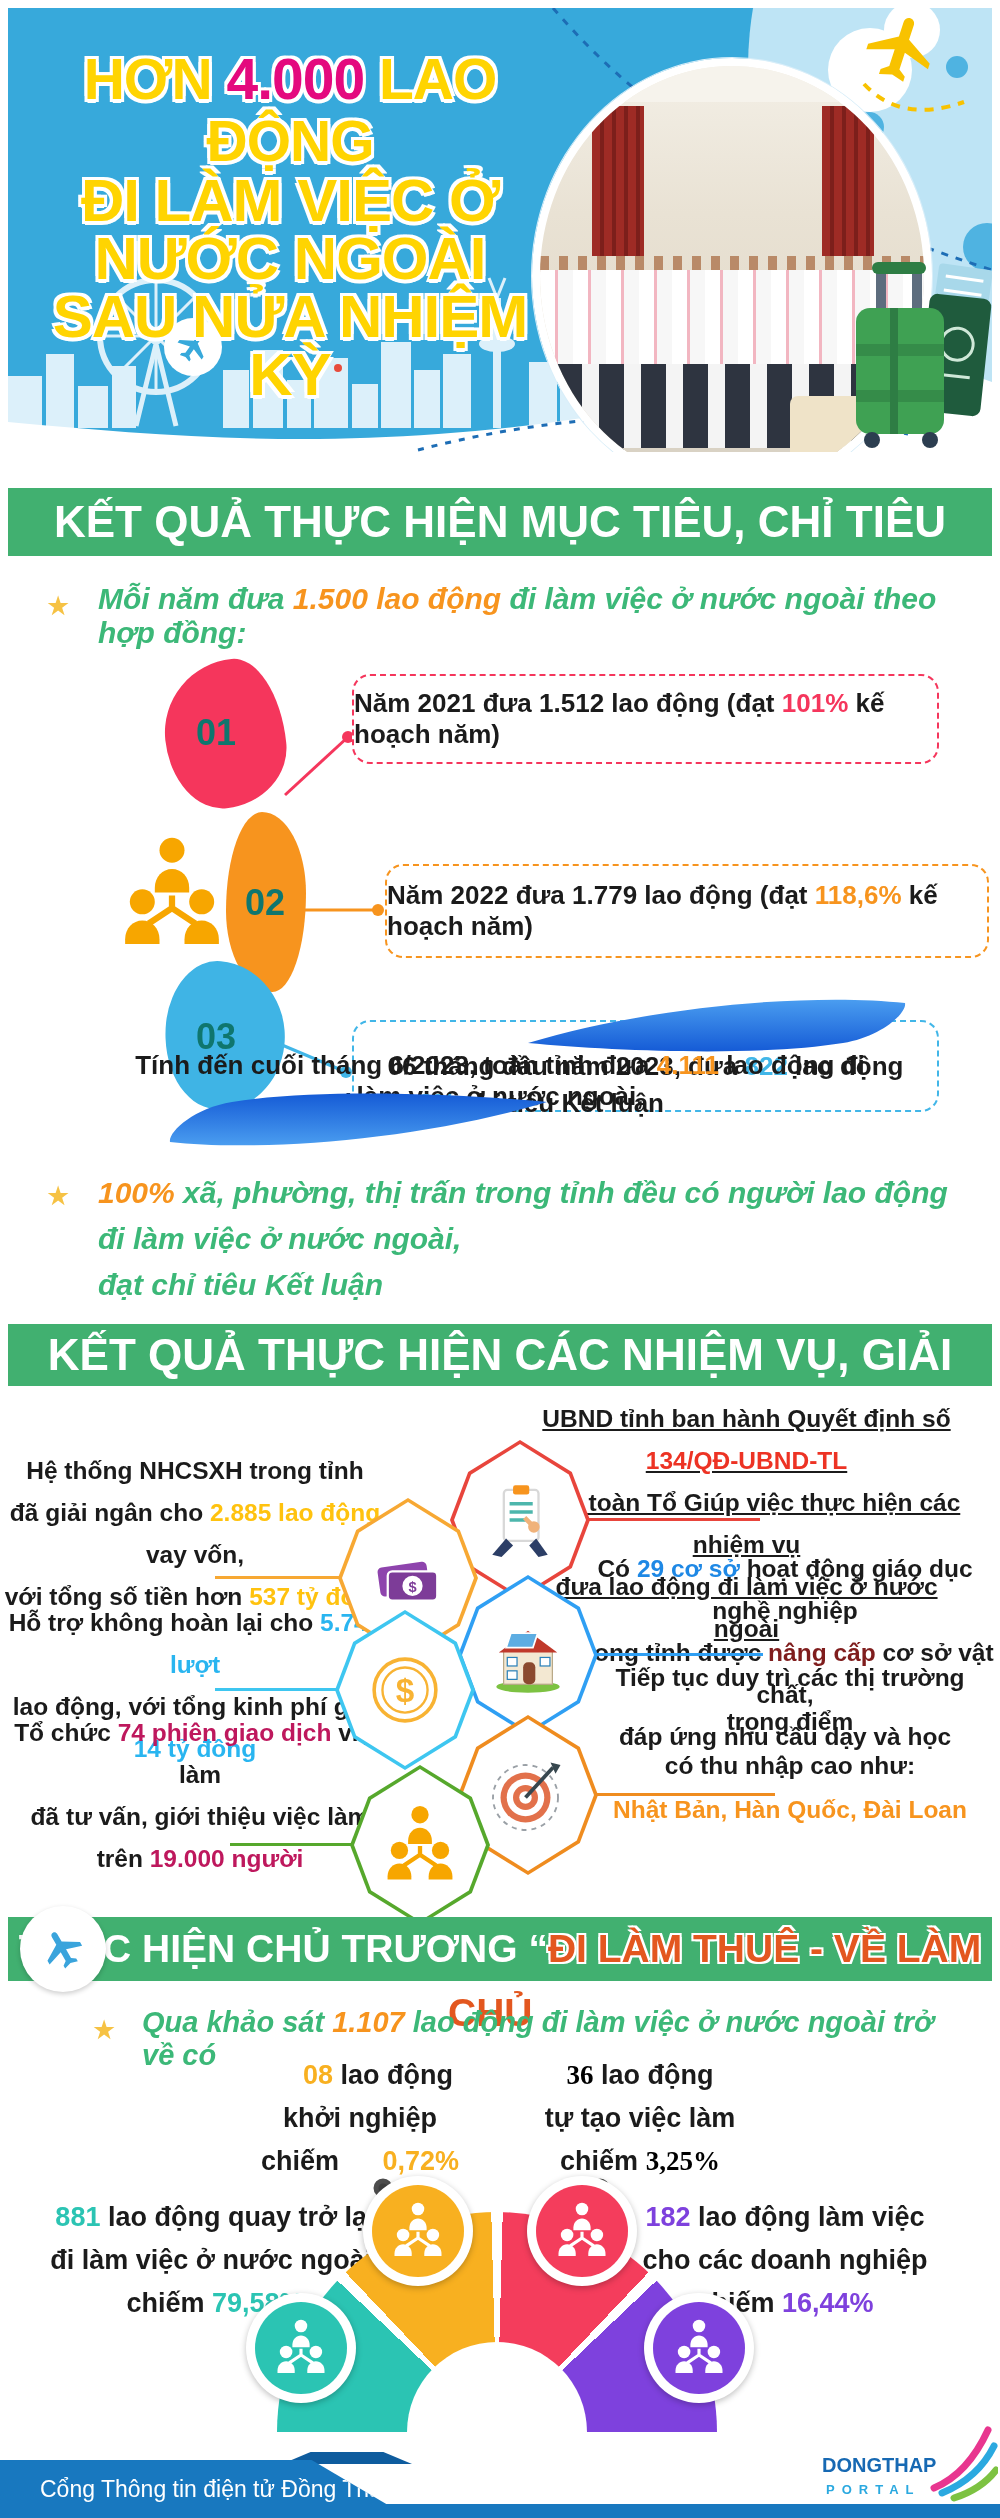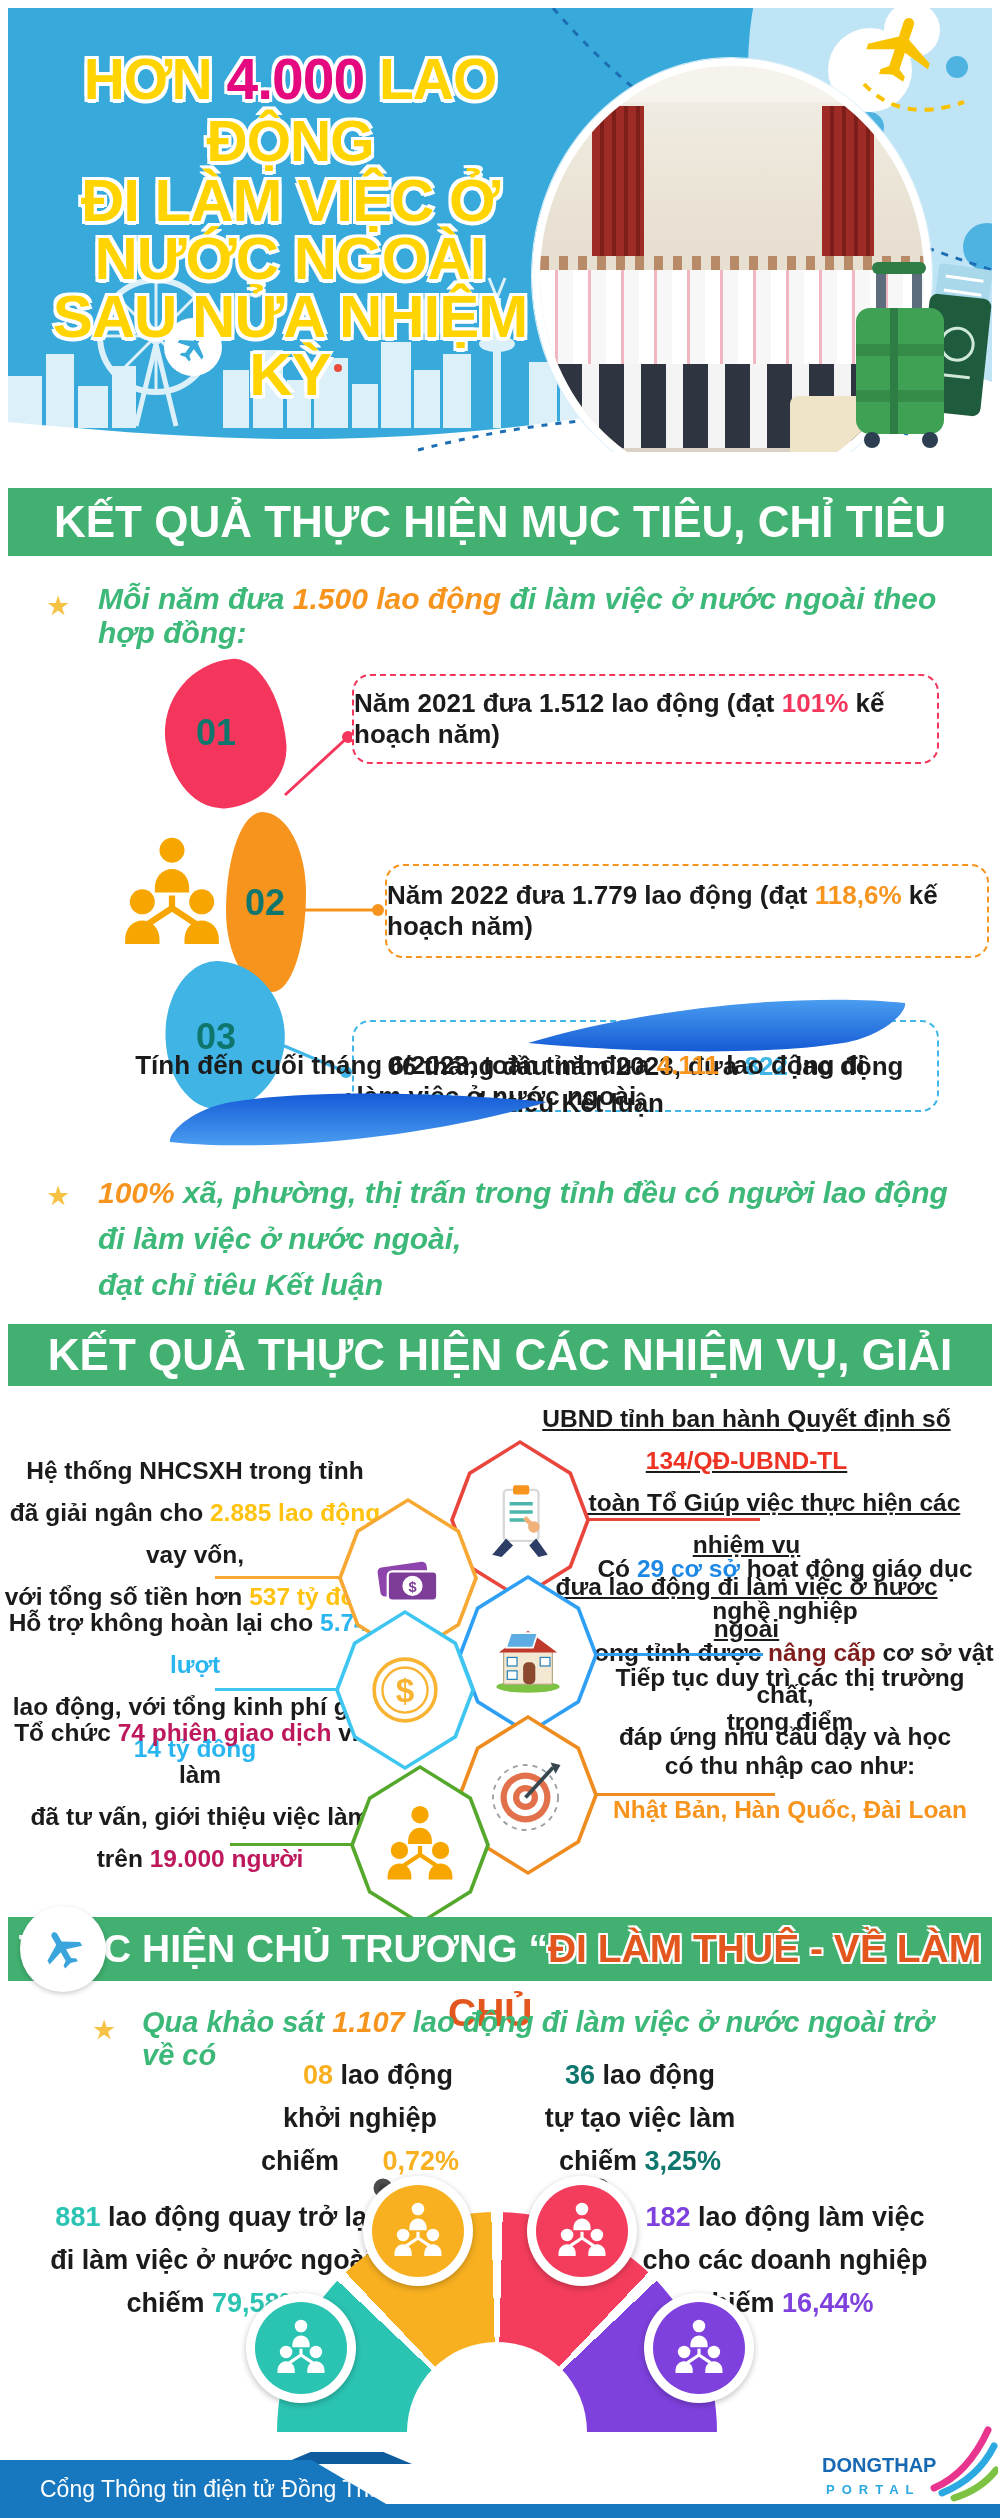--- a/index.html
+++ b/index.html
@@ -31,21 +31,21 @@
   .banner{left:8px;width:984px;background:#41b070;color:#fff;font-weight:900;text-align:center;}
   .banner1{top:488px;height:68px;line-height:68px;font-size:44px;}
   .banner2{top:1324px;height:62px;line-height:62px;font-size:44px;}
   .banner3{top:1917px;height:64px;line-height:64px;font-size:39px;}
   .banner3-hl{color:#e3571f;text-shadow:-2px -2px 0 #fff,2px -2px 0 #fff,-2px 2px 0 #fff,2px 2px 0 #fff;}
   .star{color:#f6c244;font-size:27px;}
   .bullet{font-style:italic;font-weight:bold;color:#3cb878;font-size:30px;}
   .c-orange{color:#f7941e;}.c-pink{color:#f5365c;}.c-blue{color:#41b6e8;}
   .c-gold{color:#ffc20e;}.c-cyan{color:#29b5f0;}.c-green{color:#be185d;}
   .c-red{color:#ed3324;}.c-blue2{color:#1e88e5;}.c-blue3{color:#7f1d1d;}
-  .c-teal{color:#2bc4b3;}.c-purple{color:#7e41dd;}.c-ystat{color:#f8b020;margin-left:36px;}.c-rstat{color:#0f766e;}
+  .c-teal{color:#2bc4b3;}.c-purple{color:#7e41dd;}.c-ystat{color:#f8b020;margin-left:36px;}.c-rstat{color:#000000;font-family:Liberation Serif, serif;}
   
   .tbox{background:#fff;border-radius:18px;display:flex;align-items:center;justify-content:center;
         font-size:26px;font-weight:bold;color:#1b1b1b;}
   .tbox1{border:2px dashed #f5365c;}
   .tbox2{border:2px dashed #f7941e;}
   .tbox3{border:2px dashed #41b6e8;}
   .blob01{background:#f5365c;border-radius:62% 38% 55% 45%/50% 60% 40% 50%;transform:rotate(-6deg);}
   .blob02{background:#f7941e;border-radius:45% 55% 42% 58%/55% 45% 55% 45%;}
   .blob03{background:#3fb4e5;border-radius:40% 60% 52% 48%/45% 52% 48% 55%;transform:rotate(6deg);}
   .blobnum{color:#0f766e;font-size:36px;font-weight:700;}

